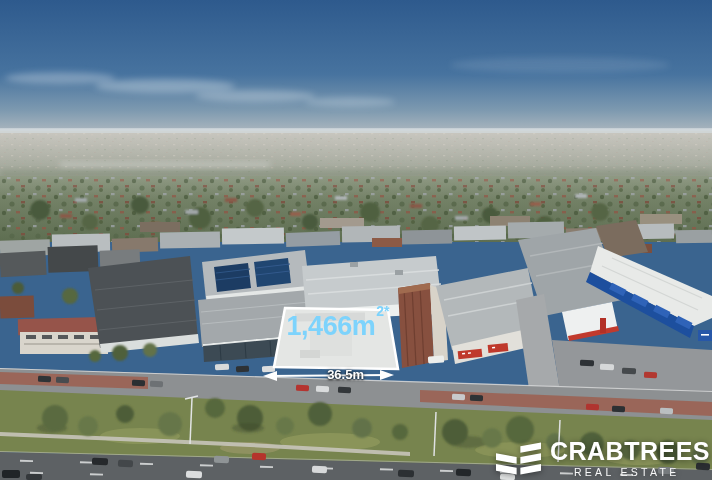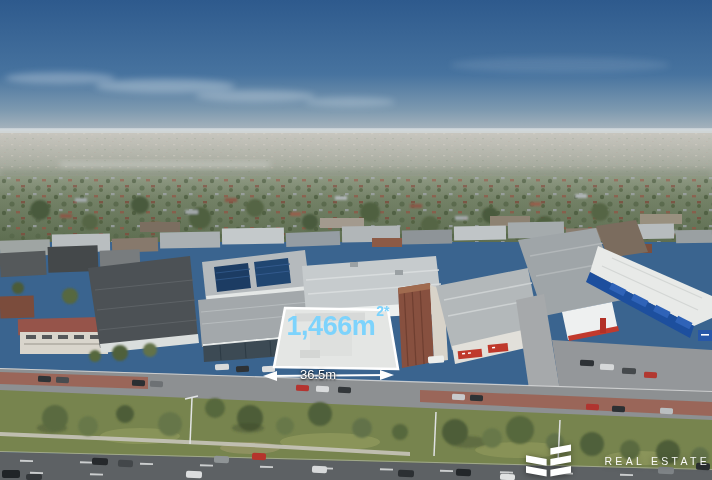--- a/index.html
+++ b/index.html
@@ -3,22 +3,22 @@
 <meta charset="utf-8">
 <style>
   html,body{margin:0;padding:0;background:#000;}
   .stage{position:relative;width:712px;height:480px;overflow:hidden;
          font-family:"Liberation Sans",sans-serif;background:#3a648f;}
   .scene{position:absolute;left:0;top:0;display:block;}
   .area-label{position:absolute;left:268px;top:312px;width:140px;text-align:center;
               font-weight:700;font-size:27px;letter-spacing:-0.5px;color:#7dd3fc;
               line-height:1.1;white-space:nowrap;}
   .area-sup{font-size:14px;font-weight:700;position:relative;top:-9px;margin-left:1px;letter-spacing:0;}
-  .frontage-label{position:absolute;left:300px;top:367px;width:64px;text-align:left;
-                  font-weight:400;font-size:13px;color:#ffffff;
+  .frontage-label{position:absolute;left:300px;top:367px;width:64px;text-align:right;
+                  font-weight:700;font-size:13px;color:#ffffff;
                   text-shadow:0 1px 2px rgba(0,0,0,.9),0 0 4px rgba(0,0,0,.55);}
   .brand{position:absolute;right:2px;bottom:3px;display:flex;align-items:center;gap:9px;
          color:#fff;filter:drop-shadow(0 1px 3px rgba(0,0,0,.45));}
   .brand-icon{width:45px;height:34px;flex:none;}
   .brand-name{font-weight:700;font-size:25px;line-height:1;letter-spacing:.5px;white-space:nowrap;}
   .brand-tagline{font-size:10.5px;line-height:1;letter-spacing:3.3px;margin-top:3px;font-weight:400;opacity:.96;white-space:nowrap;padding-left:24px;}
 </style>
 </head>
 <body>
 
@@ -378,17 +378,18 @@
 
 <div class="brand">
   <svg class="brand-icon" viewBox="0 0 48 36">
     <polygon points="26,5.5 48,1.5 48,8.5 26,12.5" fill="#ffffff"></polygon>
     <polygon points="0,13 22,17 22,24 0,20" fill="#ffffff"></polygon>
     <polygon points="26,17 48,13 48,20 26,24" fill="#ffffff"></polygon>
     <polygon points="0,24.5 22,28.5 22,35.5 0,31.5" fill="#ffffff"></polygon>
     <polygon points="26,28.5 48,24.5 48,31.5 26,35.5" fill="#ffffff"></polygon>
   </svg>
   <div class="brand-text">
+    <div class="brand-name">CRABTREES</div>
     <div class="brand-tagline">REAL ESTATE</div>
   </div>
 </div>
 
 </div>
 
 </body></html>

